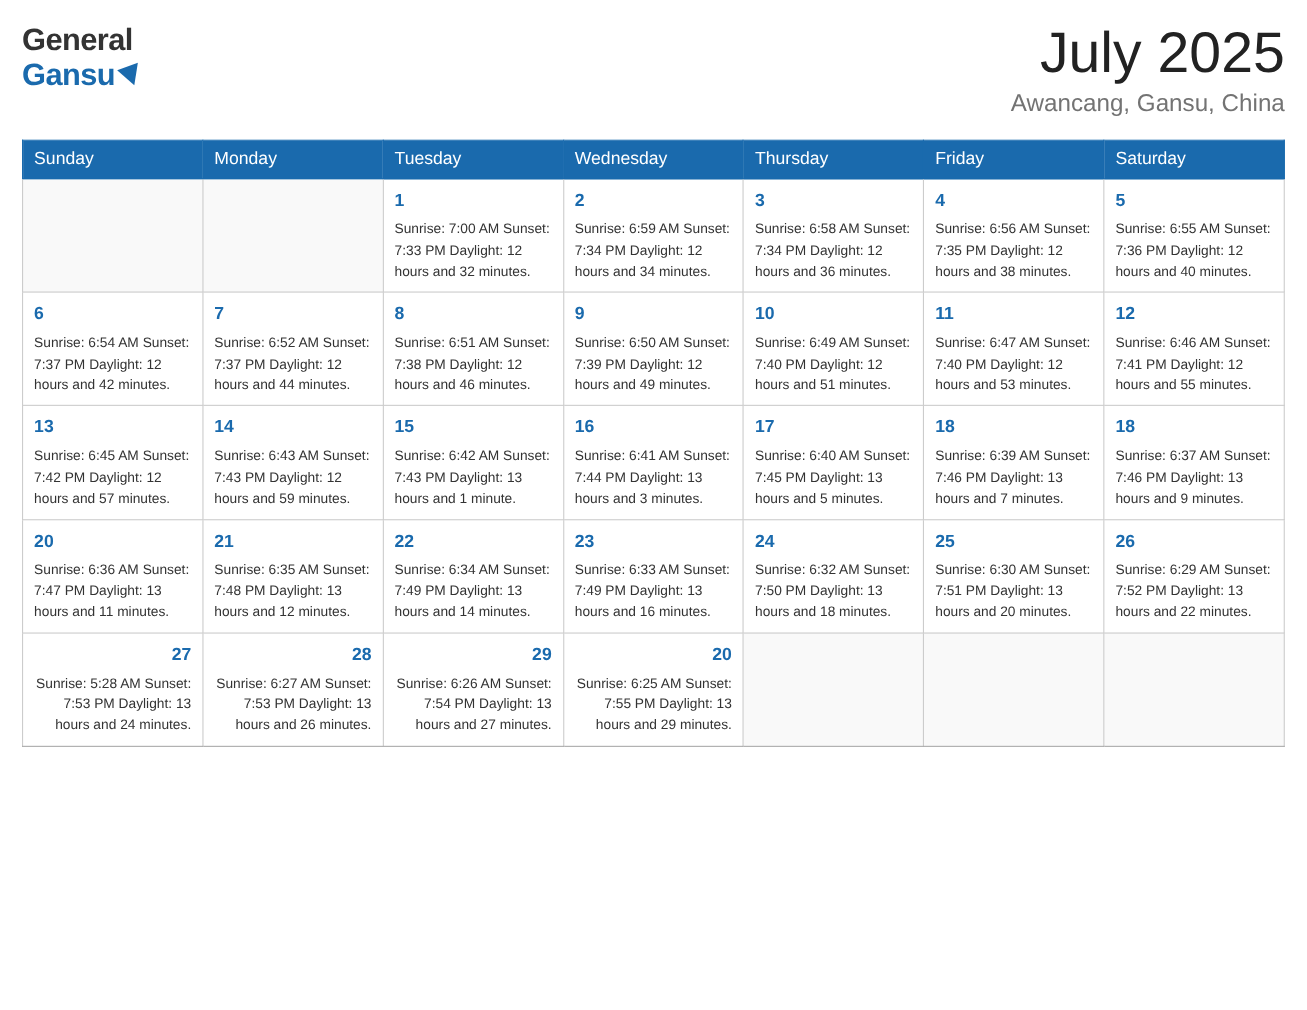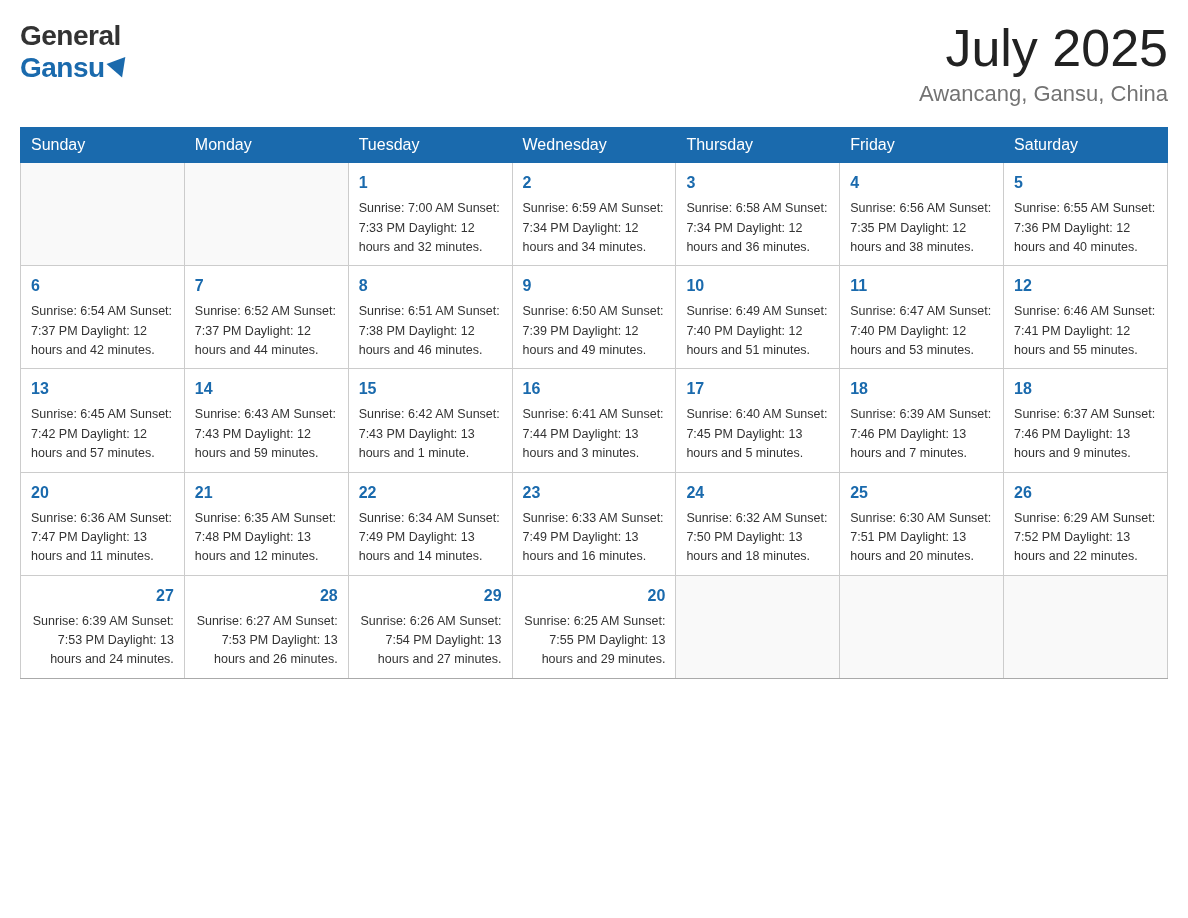--- a/index.html
+++ b/index.html
@@ -322,21 +322,21 @@
           <span class="day-number">26</span>
           <div class="day-info">Sunrise: 6:29 AM
 Sunset: 7:52 PM
 Daylight: 13 hours
 and 22 minutes.</div>
         </td>
       </tr>
       <tr>
         <td>
           <span class="day-number">27</span>
-          <div class="day-info">Sunrise: 6:39 AM
+          <div class="day-info">Sunrise: 5:28 AM
 Sunset: 7:53 PM
 Daylight: 13 hours
 and 24 minutes.</div>
         </td>
         <td>
           <span class="day-number">28</span>
           <div class="day-info">Sunrise: 6:27 AM
 Sunset: 7:53 PM
 Daylight: 13 hours
 and 26 minutes.</div>

